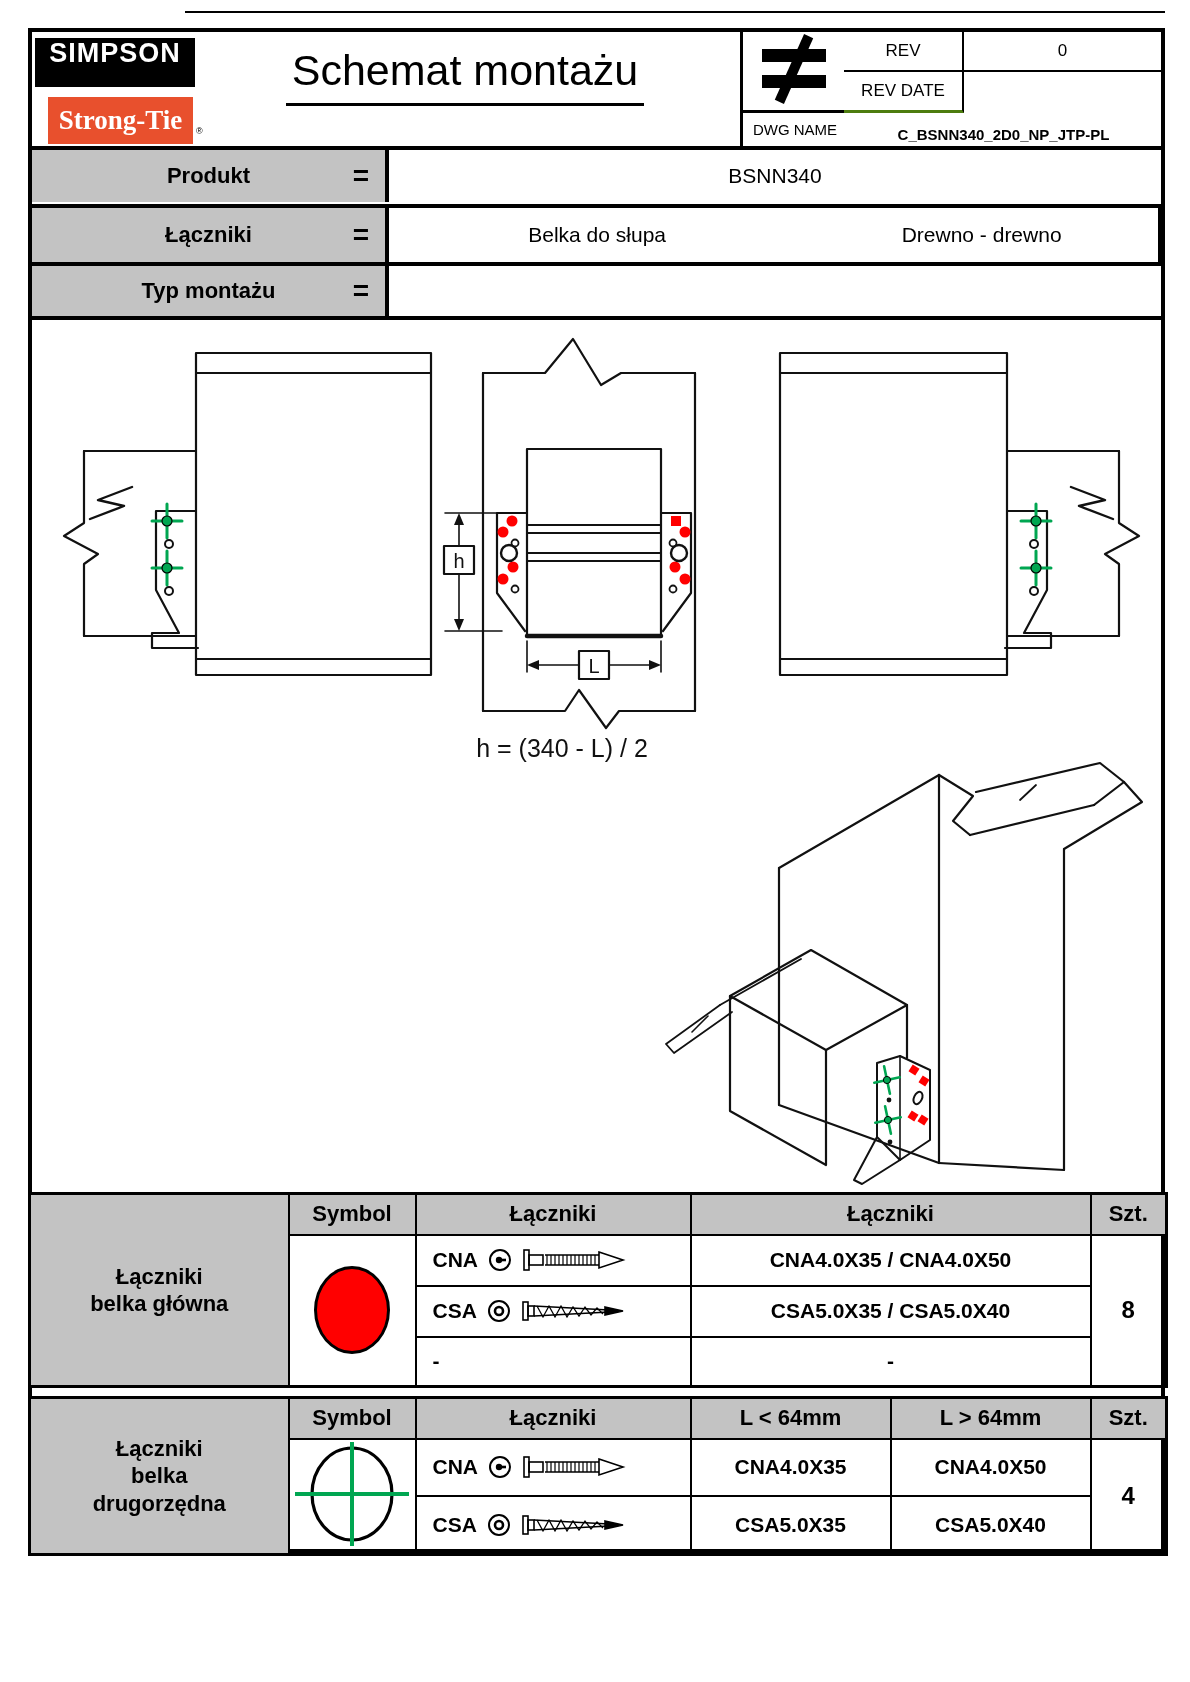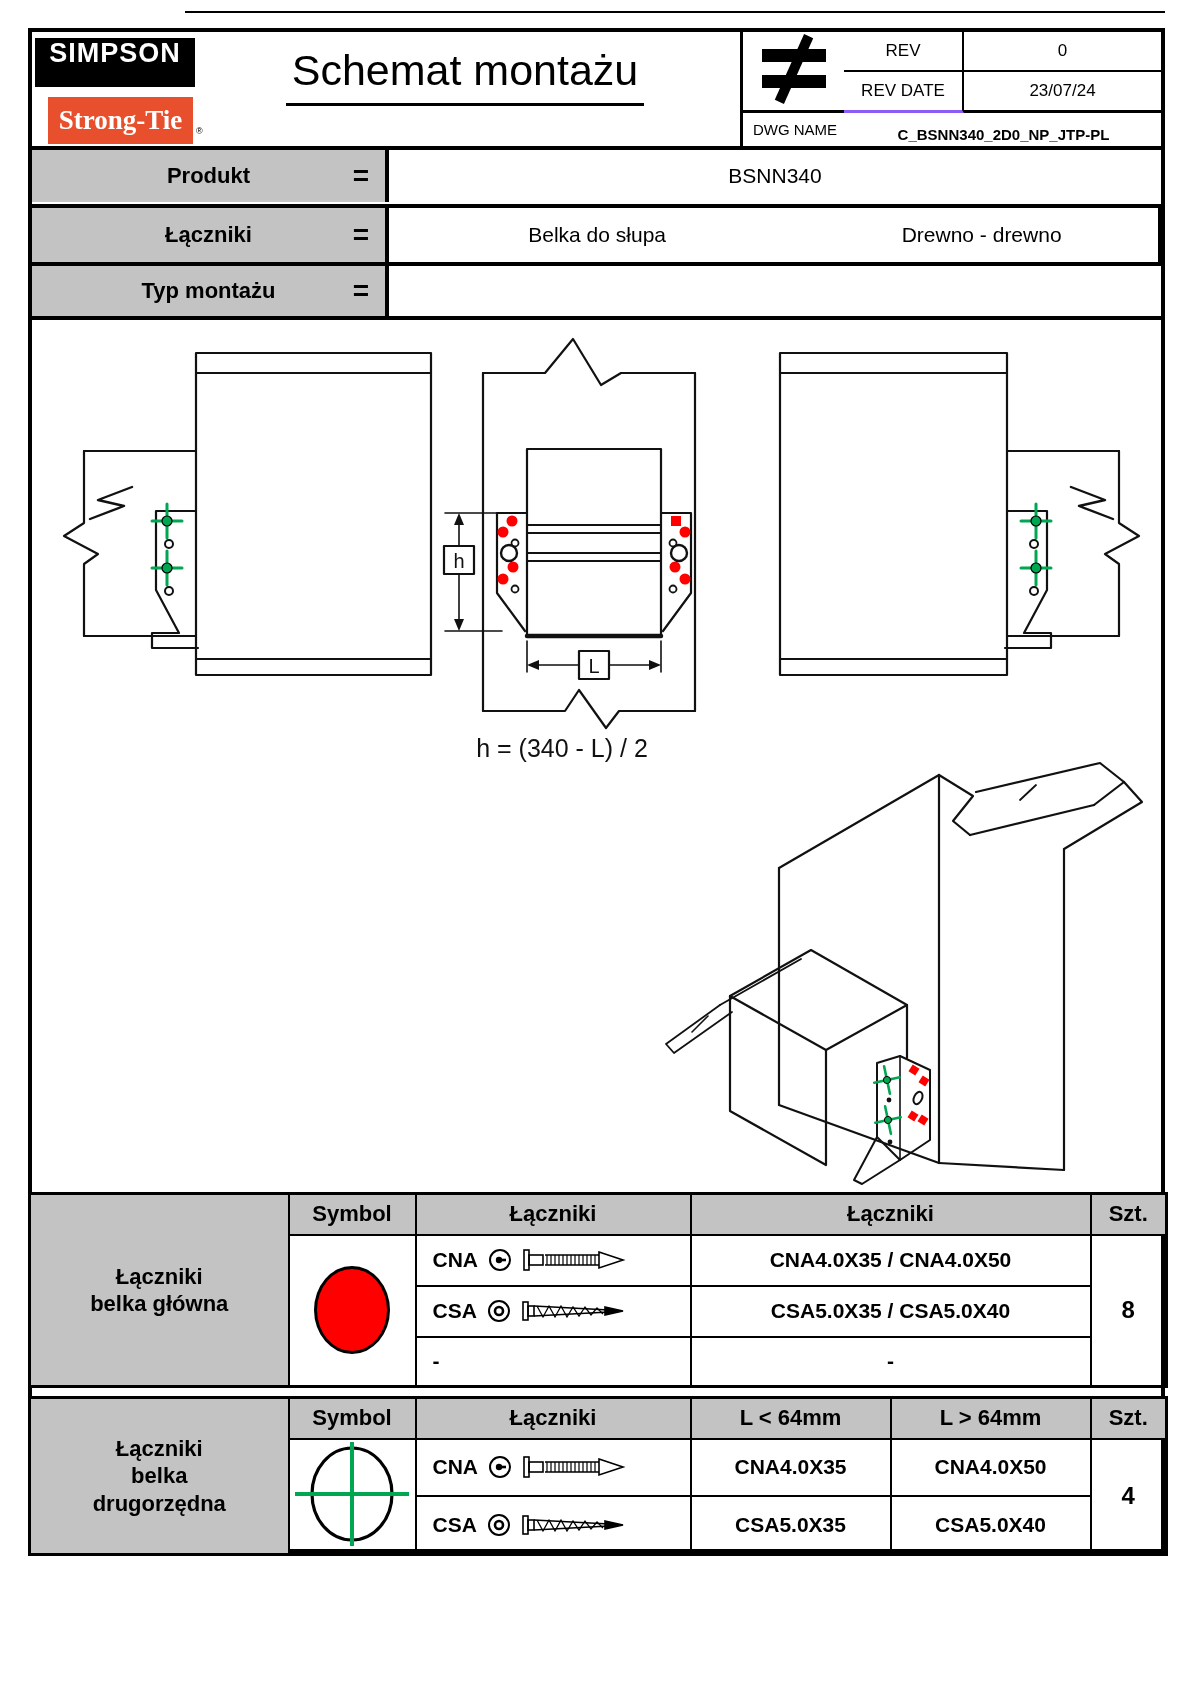--- a/index.html
+++ b/index.html
@@ -25,21 +25,21 @@
         font-size:17px;background:#fff;}
   .neq-cell{left:740px;top:32px;width:104px;height:78px;border-left:3px solid #000;
             border-right:3px solid #000;border-bottom:3px solid #000;}
   .neq{position:relative;width:100px;height:74px;}
   .neq i{position:absolute;background:#000;display:block;}
   .neq .b1{left:17px;top:15px;width:64px;height:13px;}
   .neq .b2{left:17px;top:41px;width:64px;height:13px;}
   .neq .sl{left:44px;top:-1px;width:10px;height:72px;transform:rotate(24deg);}
   .rev-l{left:844px;top:32px;width:118px;height:38px;border-right:2px solid #000;border-bottom:2px solid #000;}
   .rev-v{left:964px;top:32px;width:197px;height:38px;border-bottom:2px solid #000;}
-  .revd-l{left:844px;top:72px;width:118px;height:38px;border-right:2px solid #000;border-bottom:3px solid #8b5cf6;}
+  .revd-l{left:844px;top:72px;width:118px;height:38px;border-right:2px solid #000;border-bottom:3px solid #4d7c0f;}
   .revd-v{left:964px;top:72px;width:197px;height:38px;border-bottom:3px solid #000;}
   .dwg-l{left:740px;top:113px;width:104px;height:33px;border-left:3px solid #000;border-right:2px solid #000;font-size:15px;}
   .dwg-v{left:846px;top:113px;width:315px;height:43px;font-size:15px;font-weight:bold;}
 
   
   .prow{position:absolute;left:32px;width:1129px;display:flex;}
   .prow .lab{width:353px;background:#C3C3C3;border-right:4px solid #000;position:relative;
              display:flex;align-items:center;justify-content:center;
              font-weight:bold;font-size:22px;}
   .prow .eq{position:absolute;right:16px;top:50%;transform:translateY(-50%);
@@ -85,21 +85,20 @@
   <div class="cell neq-cell">
     <div class="neq">
       <i class="b1"></i>
         <i class="b2"></i>
         <i class="sl"></i>
     </div>
   </div>
   <div class="cell rev-l">REV</div>
   <div class="cell rev-v">0</div>
   <div class="cell revd-l">REV DATE</div>
-  <div class="cell revd-v">23/07/24</div>
   <div class="cell dwg-l">DWG NAME</div>
   <div class="cell dwg-v">C_BSNN340_2D0_NP_JTP-PL</div>
 
   <div class="abs hsep" style="top:146px"></div>
 
   <div class="prow" style="top:150px;height:52px">
     <div class="lab">
       <span>Produkt</span>
       <span class="eq">=</span>
     </div>

